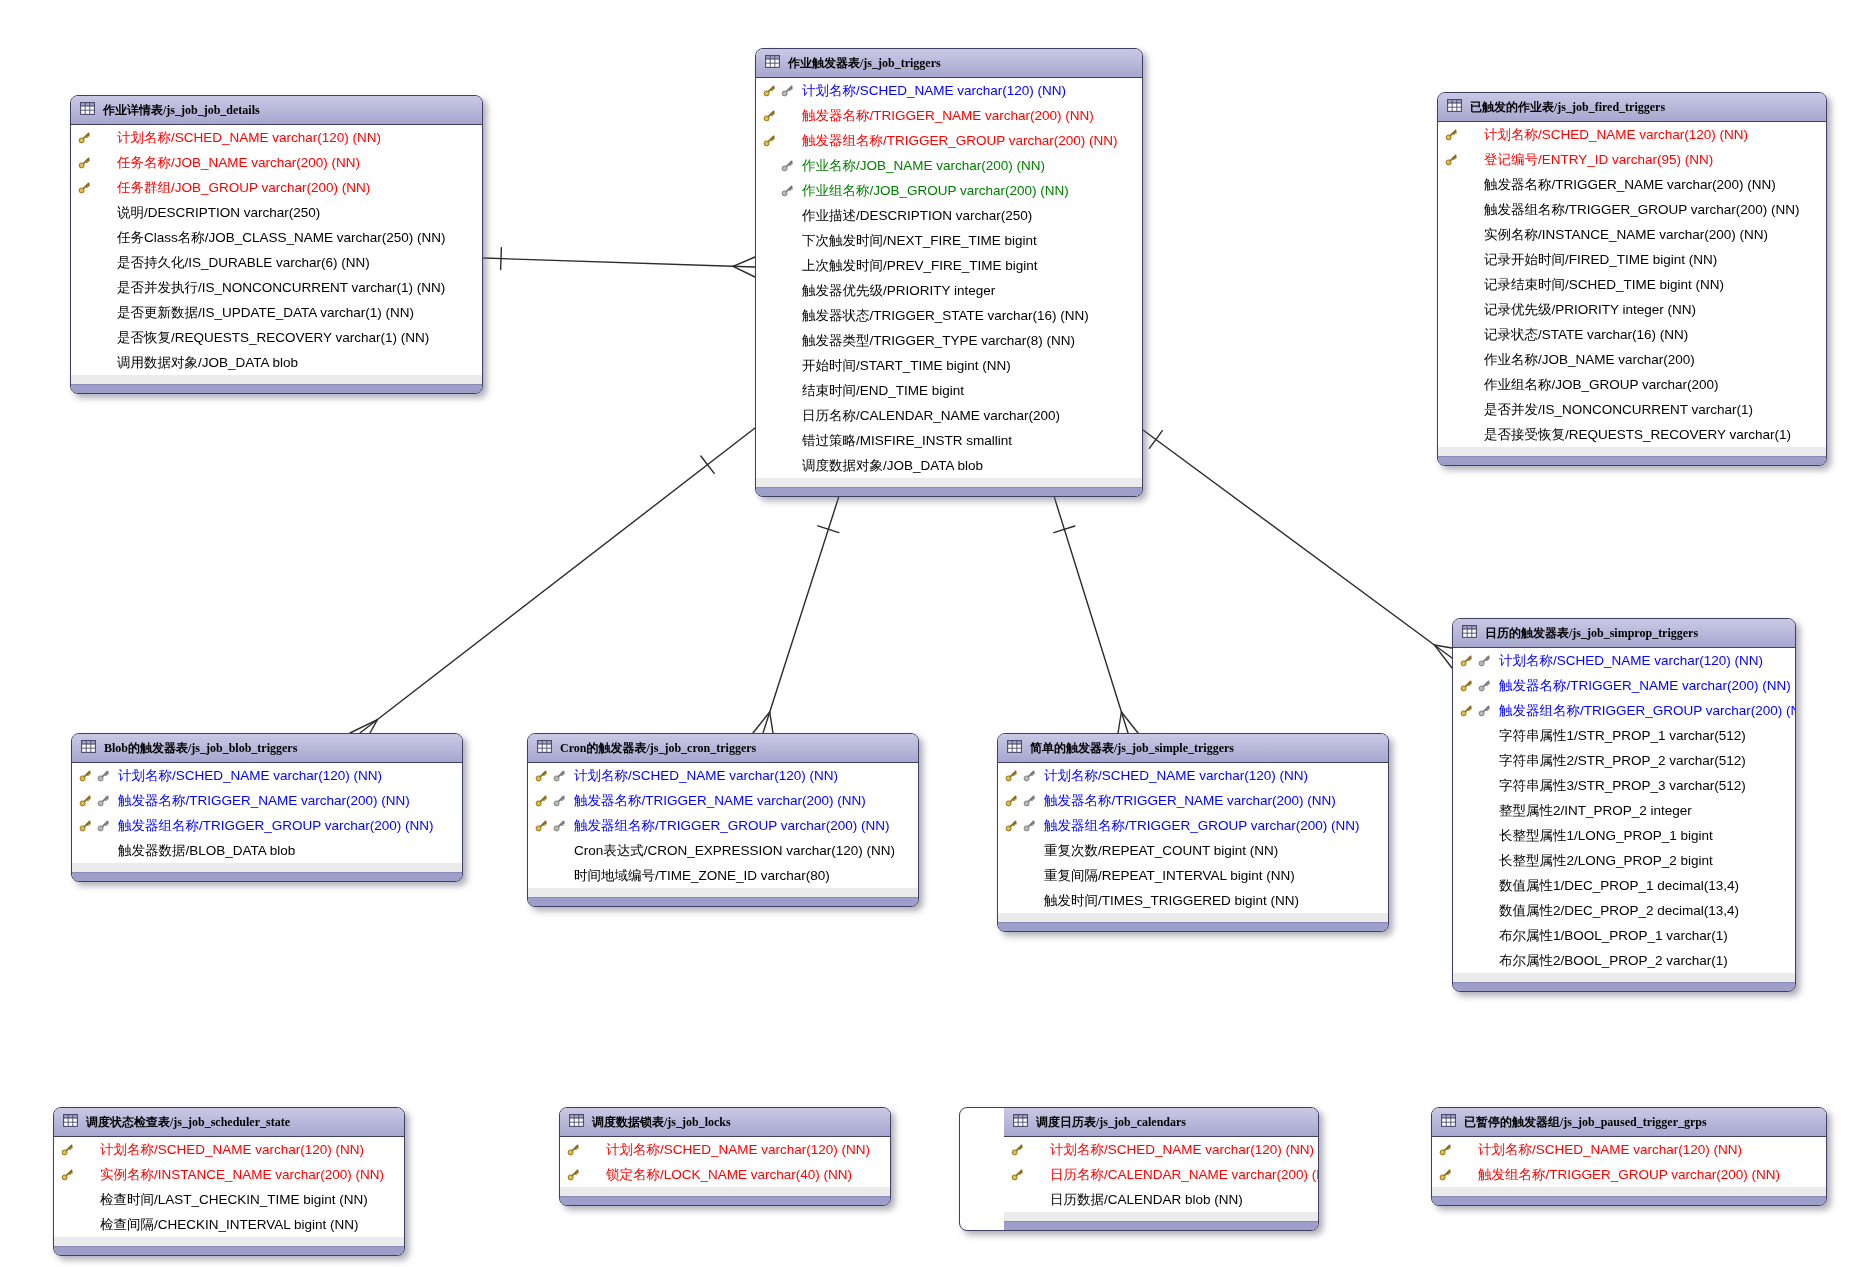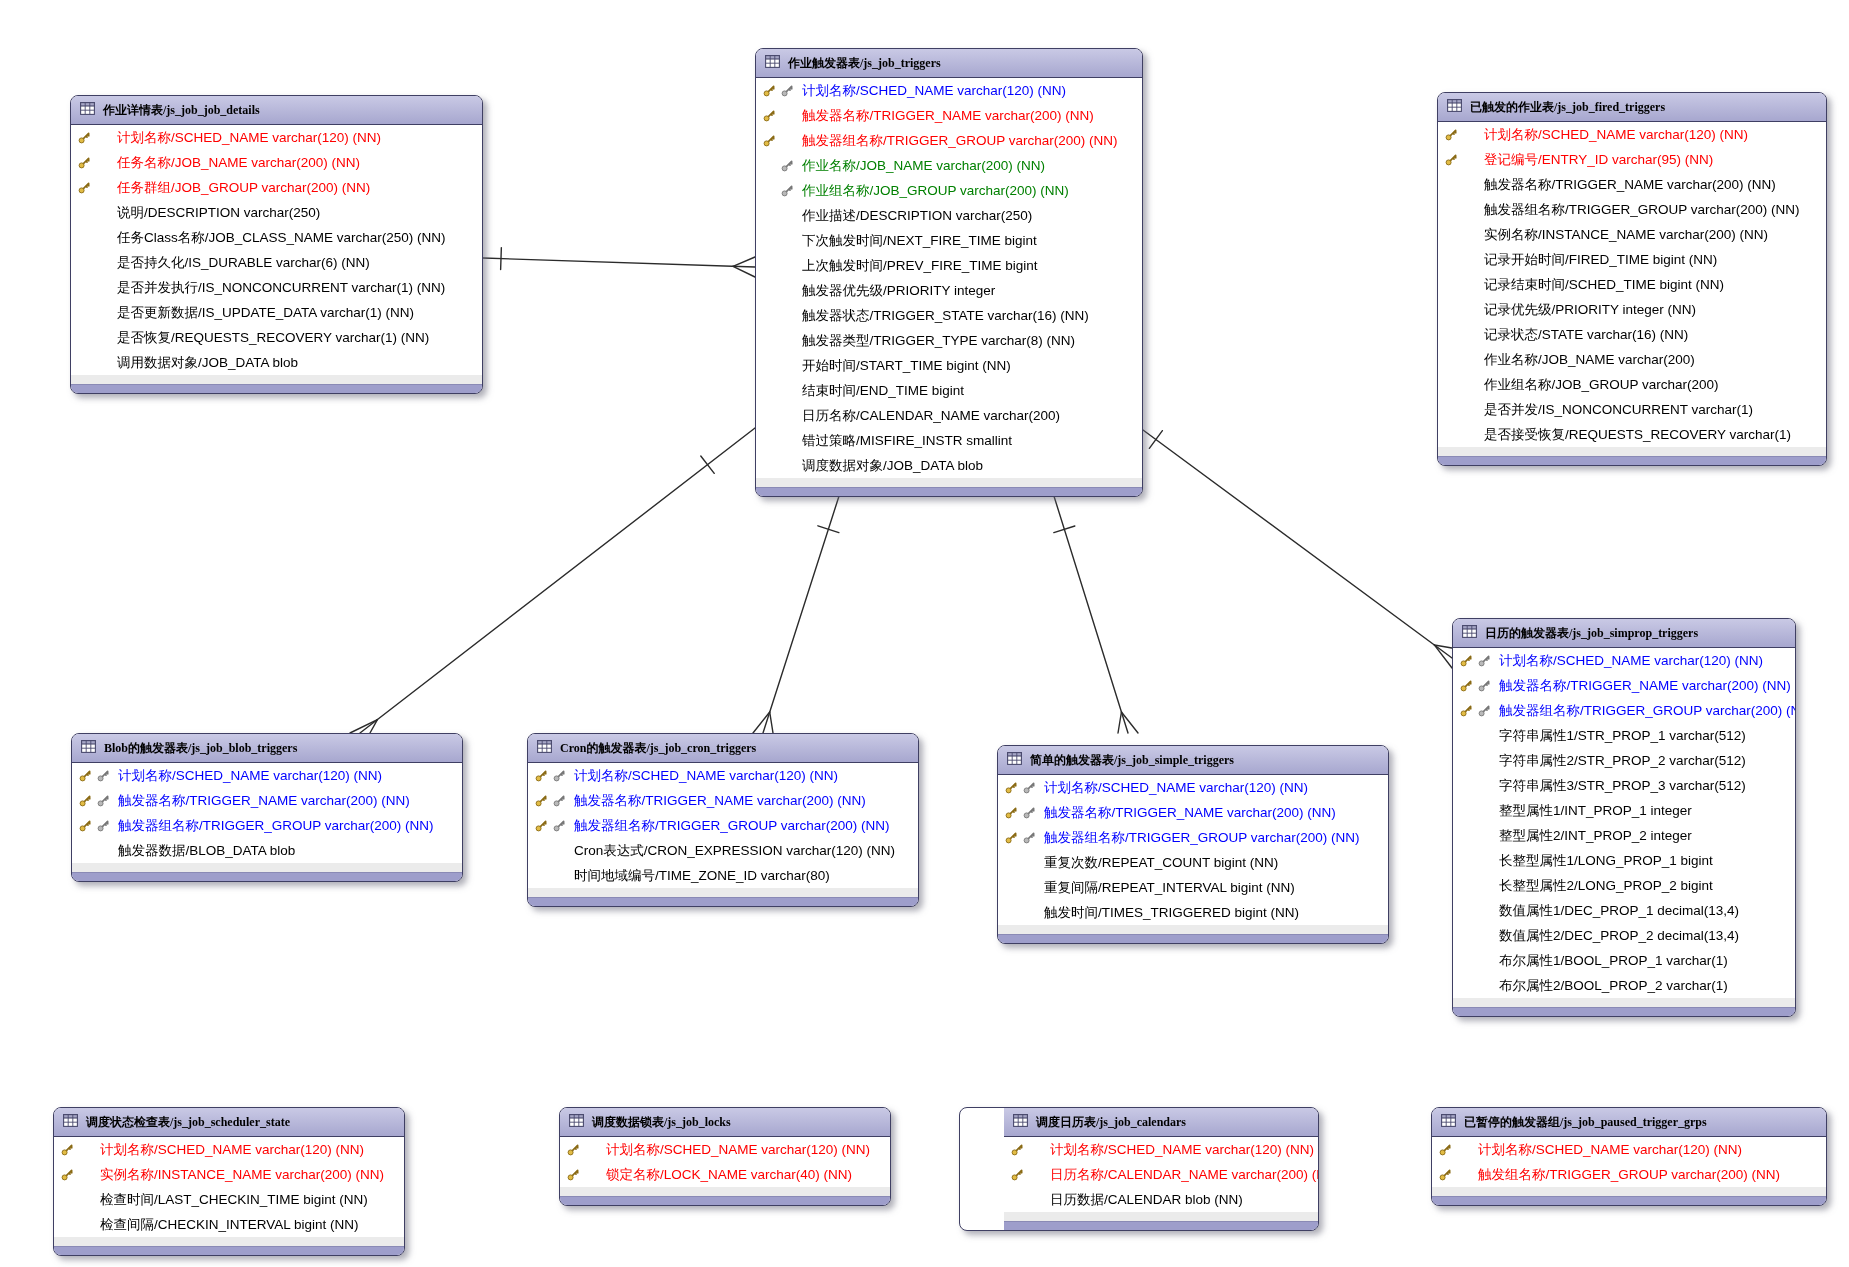--- a/index.html
+++ b/index.html
@@ -476,21 +476,21 @@
         </div>
         <div class="row">
           <span class="slot"></span>
           <span class="slot s2"></span>
           <span class="lbl c-normal">时间地域编号/TIME_ZONE_ID varchar(80)</span>
         </div>
       </div>
       <div class="strip-gray"></div>
       <div class="strip-purple"></div>
     </div>
-    <div class="tbl" style="left: 997px; top: 733px; width: 392px; margin-top: 12px;">
+    <div class="tbl" style="left: 997px; top: 733px; width: 392px;">
       <div class="hdr">
         <span class="hic"><svg width="15" height="13" viewBox="0 0 15 13">
             <rect x="0.6" y="0.6" width="13.8" height="11.8" fill="#ffffff" stroke="#4a4a6e" stroke-width="1.1"></rect>
             <rect x="0.6" y="0.6" width="13.8" height="3.4" fill="#a6a6c6" stroke="#4a4a6e" stroke-width="1.1"></rect>
             <path d="M5.2 0.6 V12.4 M9.8 0.6 V12.4 M0.6 8.2 H14.4" stroke="#4a4a6e" stroke-width="0.9" fill="none"></path>
           </svg></span>
         <span class="ttl">简单的触发器表/js_job_simple_triggers</span>
       </div>
       <div class="rows">
         <div class="row">
@@ -619,25 +619,20 @@
         </div>
         <div class="row">
           <span class="slot"></span>
           <span class="slot s2"></span>
           <span class="lbl c-normal">字符串属性2/STR_PROP_2 varchar(512)</span>
         </div>
         <div class="row">
           <span class="slot"></span>
           <span class="slot s2"></span>
           <span class="lbl c-normal">字符串属性3/STR_PROP_3 varchar(512)</span>
-        </div>
-        <div class="row">
-          <span class="slot"></span>
-          <span class="slot s2"></span>
-          <span class="lbl c-normal">整型属性1/INT_PROP_1 integer</span>
         </div>
         <div class="row">
           <span class="slot"></span>
           <span class="slot s2"></span>
           <span class="lbl c-normal">整型属性2/INT_PROP_2 integer</span>
         </div>
         <div class="row">
           <span class="slot"></span>
           <span class="slot s2"></span>
           <span class="lbl c-normal">长整型属性1/LONG_PROP_1 bigint</span>

